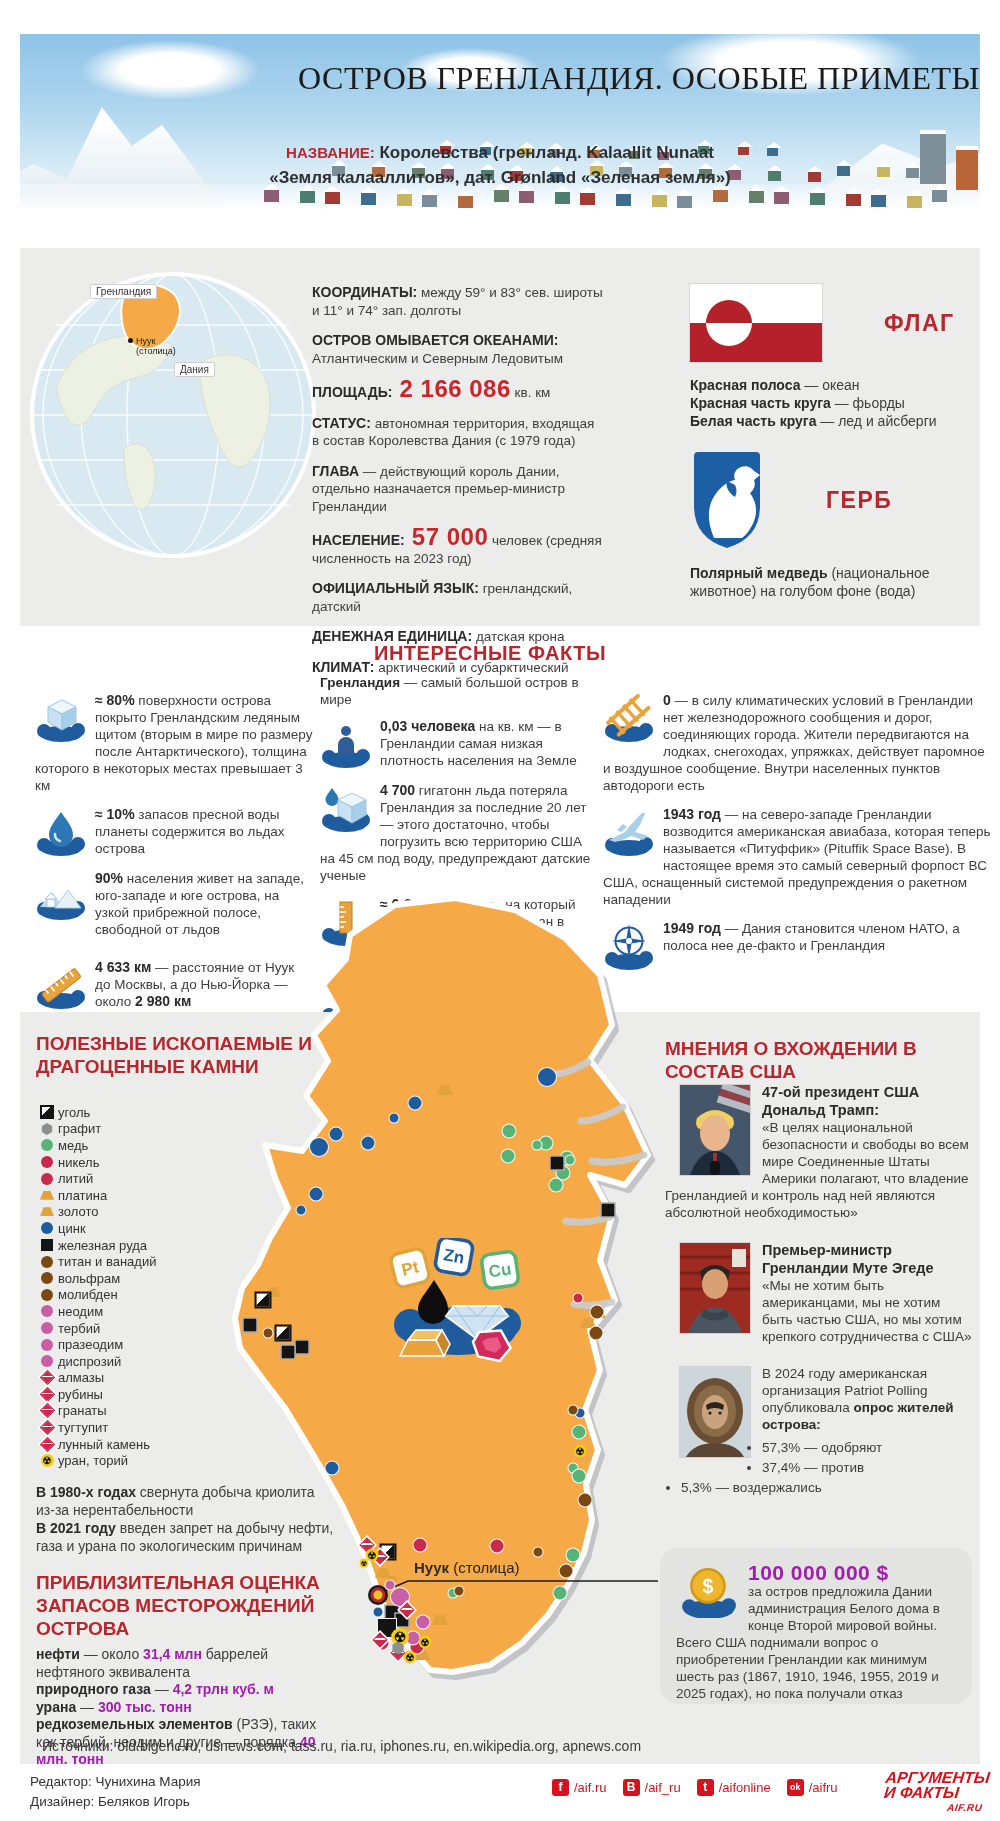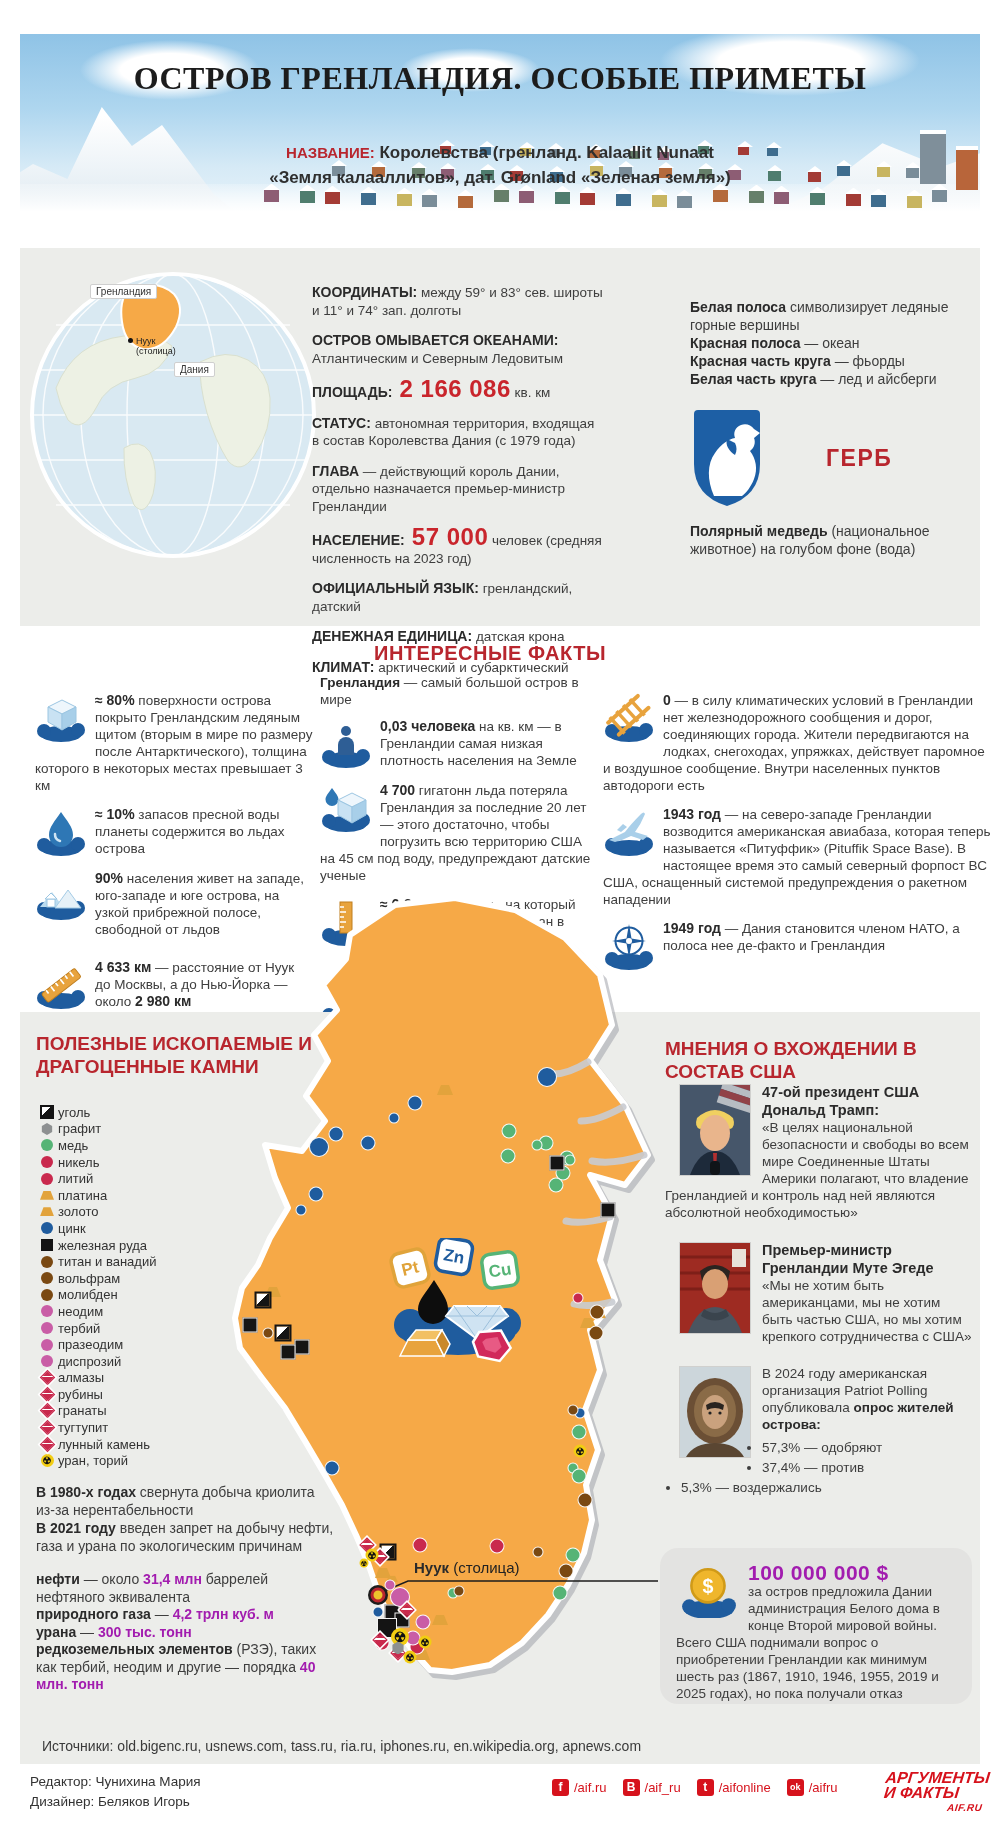--- a/index.html
+++ b/index.html
@@ -19,22 +19,22 @@
         clip-path:polygon(0 100%,0 70%,10% 52%,18% 62%,26% 14%,33% 40%,40% 26%,52% 72%,64% 100%);}
   #mt-right{position:absolute;right:-20px;top:70px;width:420px;height:140px;
         background:linear-gradient(180deg,#ffffff 15%,#e2ecf2 90%);
         clip-path:polygon(100% 100%,100% 30%,86% 45%,72% 28%,58% 60%,40% 85%,30% 100%);}
   #snow{position:absolute;left:0;bottom:0;width:100%;height:46px;
         background:linear-gradient(180deg,rgba(255,255,255,.2),#ffffff 60%);}
   .house{position:absolute;}
   .house::before{content:'';position:absolute;left:-1px;right:-1px;top:-6px;height:0;
         border-left:8px solid transparent;border-right:8px solid transparent;border-bottom:6px solid #fff;}
   .bigbld{position:absolute;border-top:4px solid #fff;}
-  #hero-title{position:absolute;left:0;top:26px;width:100%;text-align:center;
-        font-family:"Liberation Serif",serif;font-weight:bold;font-size:32px;color:#1c1c1c;letter-spacing:.5px;}
+  #hero-title{position:absolute;left:0;top:26px;width:100%;text-align:right;
+        font-family:"Liberation Serif",serif;font-weight:normal;font-size:32px;color:#1c1c1c;letter-spacing:.5px;}
   #hero-sub{position:absolute;left:0;top:106px;width:100%;text-align:center;
         font-size:17px;color:#2f2f2f;line-height:25px;font-weight:bold;}
   #hero-sub .redtxt{font-size:15px;}
 
   
   #info{position:absolute;left:20px;top:248px;width:960px;height:378px;background:#ecedea;}
   #globe-box{position:absolute;left:8px;top:22px;width:290px;height:290px;}
   .globe-chip{position:absolute;background:#fff;border:1px solid #cfcfcf;font-size:10px;color:#333;
         padding:1px 5px;border-radius:2px;white-space:nowrap;}
   #globe-cap{position:absolute;font-size:9px;color:#222;line-height:10px;}
@@ -247,22 +247,28 @@
         <p class="qf"><b>ОСТРОВ ОМЫВАЕТСЯ ОКЕАНАМИ:</b><span> Атлантическим и Северным Ледовитым</span></p>
         <p class="qf"><b>ПЛОЩАДЬ:</b><span class="bignum"> 2 166 086</span><span> кв. км</span></p>
         <p class="qf"><b>СТАТУС:</b><span> автономная территория, входящая в состав Королевства Дания (с 1979 года)</span></p>
         <p class="qf"><b>ГЛАВА</b><span> — действующий король Дании, отдельно назначается премьер-министр Гренландии</span></p>
         <p class="qf"><b>НАСЕЛЕНИЕ:</b><span class="bignum"> 57 000</span><span> человек (средняя численность на 2023 год)</span></p>
         <p class="qf"><b>ОФИЦИАЛЬНЫЙ ЯЗЫК:</b><span> гренландский, датский</span></p>
         <p class="qf"><b>ДЕНЕЖНАЯ ЕДИНИЦА:</b><span> датская крона</span></p>
         <p class="qf"><b>КЛИМАТ:</b><span> арктический и субарктический</span></p>
       </div>
     <div id="symbols-col">
+      <div class="symrow">
+        <div id="flag-rect">
+          <div class="bottom"></div>
+            <div class="circle"></div>
+        </div>
+        <div class="symtitle">ФЛАГ</div>
+      </div>
       <div class="symdesc" id="flag-desc">
-          <p><b>Белая полоса</b><span> символизирует ледяные горные вершины</span></p>
           <p><b>Красная полоса</b><span> — океан</span></p>
           <p><b>Красная часть круга</b><span> — фьорды</span></p>
           <p><b>Белая часть круга</b><span> — лед и айсберги</span></p>
         </div>
       <div class="symrow" id="coat-row">
         <svg width="74" height="100" viewBox="0 0 74 100">
           <path d="M8 2 h58 a4 4 0 0 1 4 4 v50 q0 32 -33 42 q-33 -10 -33 -42 v-50 a4 4 0 0 1 4 -4 Z" fill="#1d5fa5"></path>
           <path d="M24 88 C17 72 17 56 25 45 C31 36 39 31 45 30 C43 25 45 19 51 17 C56 15 61 17 64 21 L70 25 L64 30 C66 35 64 40 60 43 C66 51 68 61 64 71 C61 79 56 85 52 88 Z" fill="#ffffff"></path>
           <path d="M45 47 C39 43 35 37 37 31 L45 35 C47 39 47 43 45 47 Z" fill="#1d5fa5"></path>
         </svg>
@@ -559,20 +565,21 @@
               <span class="shape lgi sh-ur">☢</span>
             </span>
             <span>уран, торий</span>
           </div>
         </div>
       <div id="mnotes">
           <p><b>В 1980-х годах</b><span> свернута добыча криолита из-за нерентабельности</span></p>
           <p><b>В 2021 году</b><span> введен запрет на добычу нефти, газа и урана по экологическим причинам</span></p>
         </div>
       <div id="reserves">
+        <p class="h3red">ПРИБЛИЗИТЕЛЬНАЯ ОЦЕНКА ЗАПАСОВ МЕСТОРОЖДЕНИЙ ОСТРОВА</p>
         <div id="reserves-list">
             <p><b>нефти</b><span> — около </span><span class="inlinered">31,4 млн</span><span> баррелей нефтяного эквивалента</span></p>
             <p><b>природного газа</b><span> — </span><span class="inlinered">4,2 трлн куб. м</span><span></span></p>
             <p><b>урана</b><span> — </span><span class="inlinered">300 тыс. тонн</span><span></span></p>
             <p><b>редкоземельных элементов</b><span> (РЗЭ), таких как тербий, неодим и другие — порядка </span><span class="inlinered">40 млн. тонн</span><span></span></p>
           </div>
       </div>
     </div>
     <div id="opinions">
       <p class="h3red">МНЕНИЯ О ВХОЖДЕНИИ В СОСТАВ США</p>

